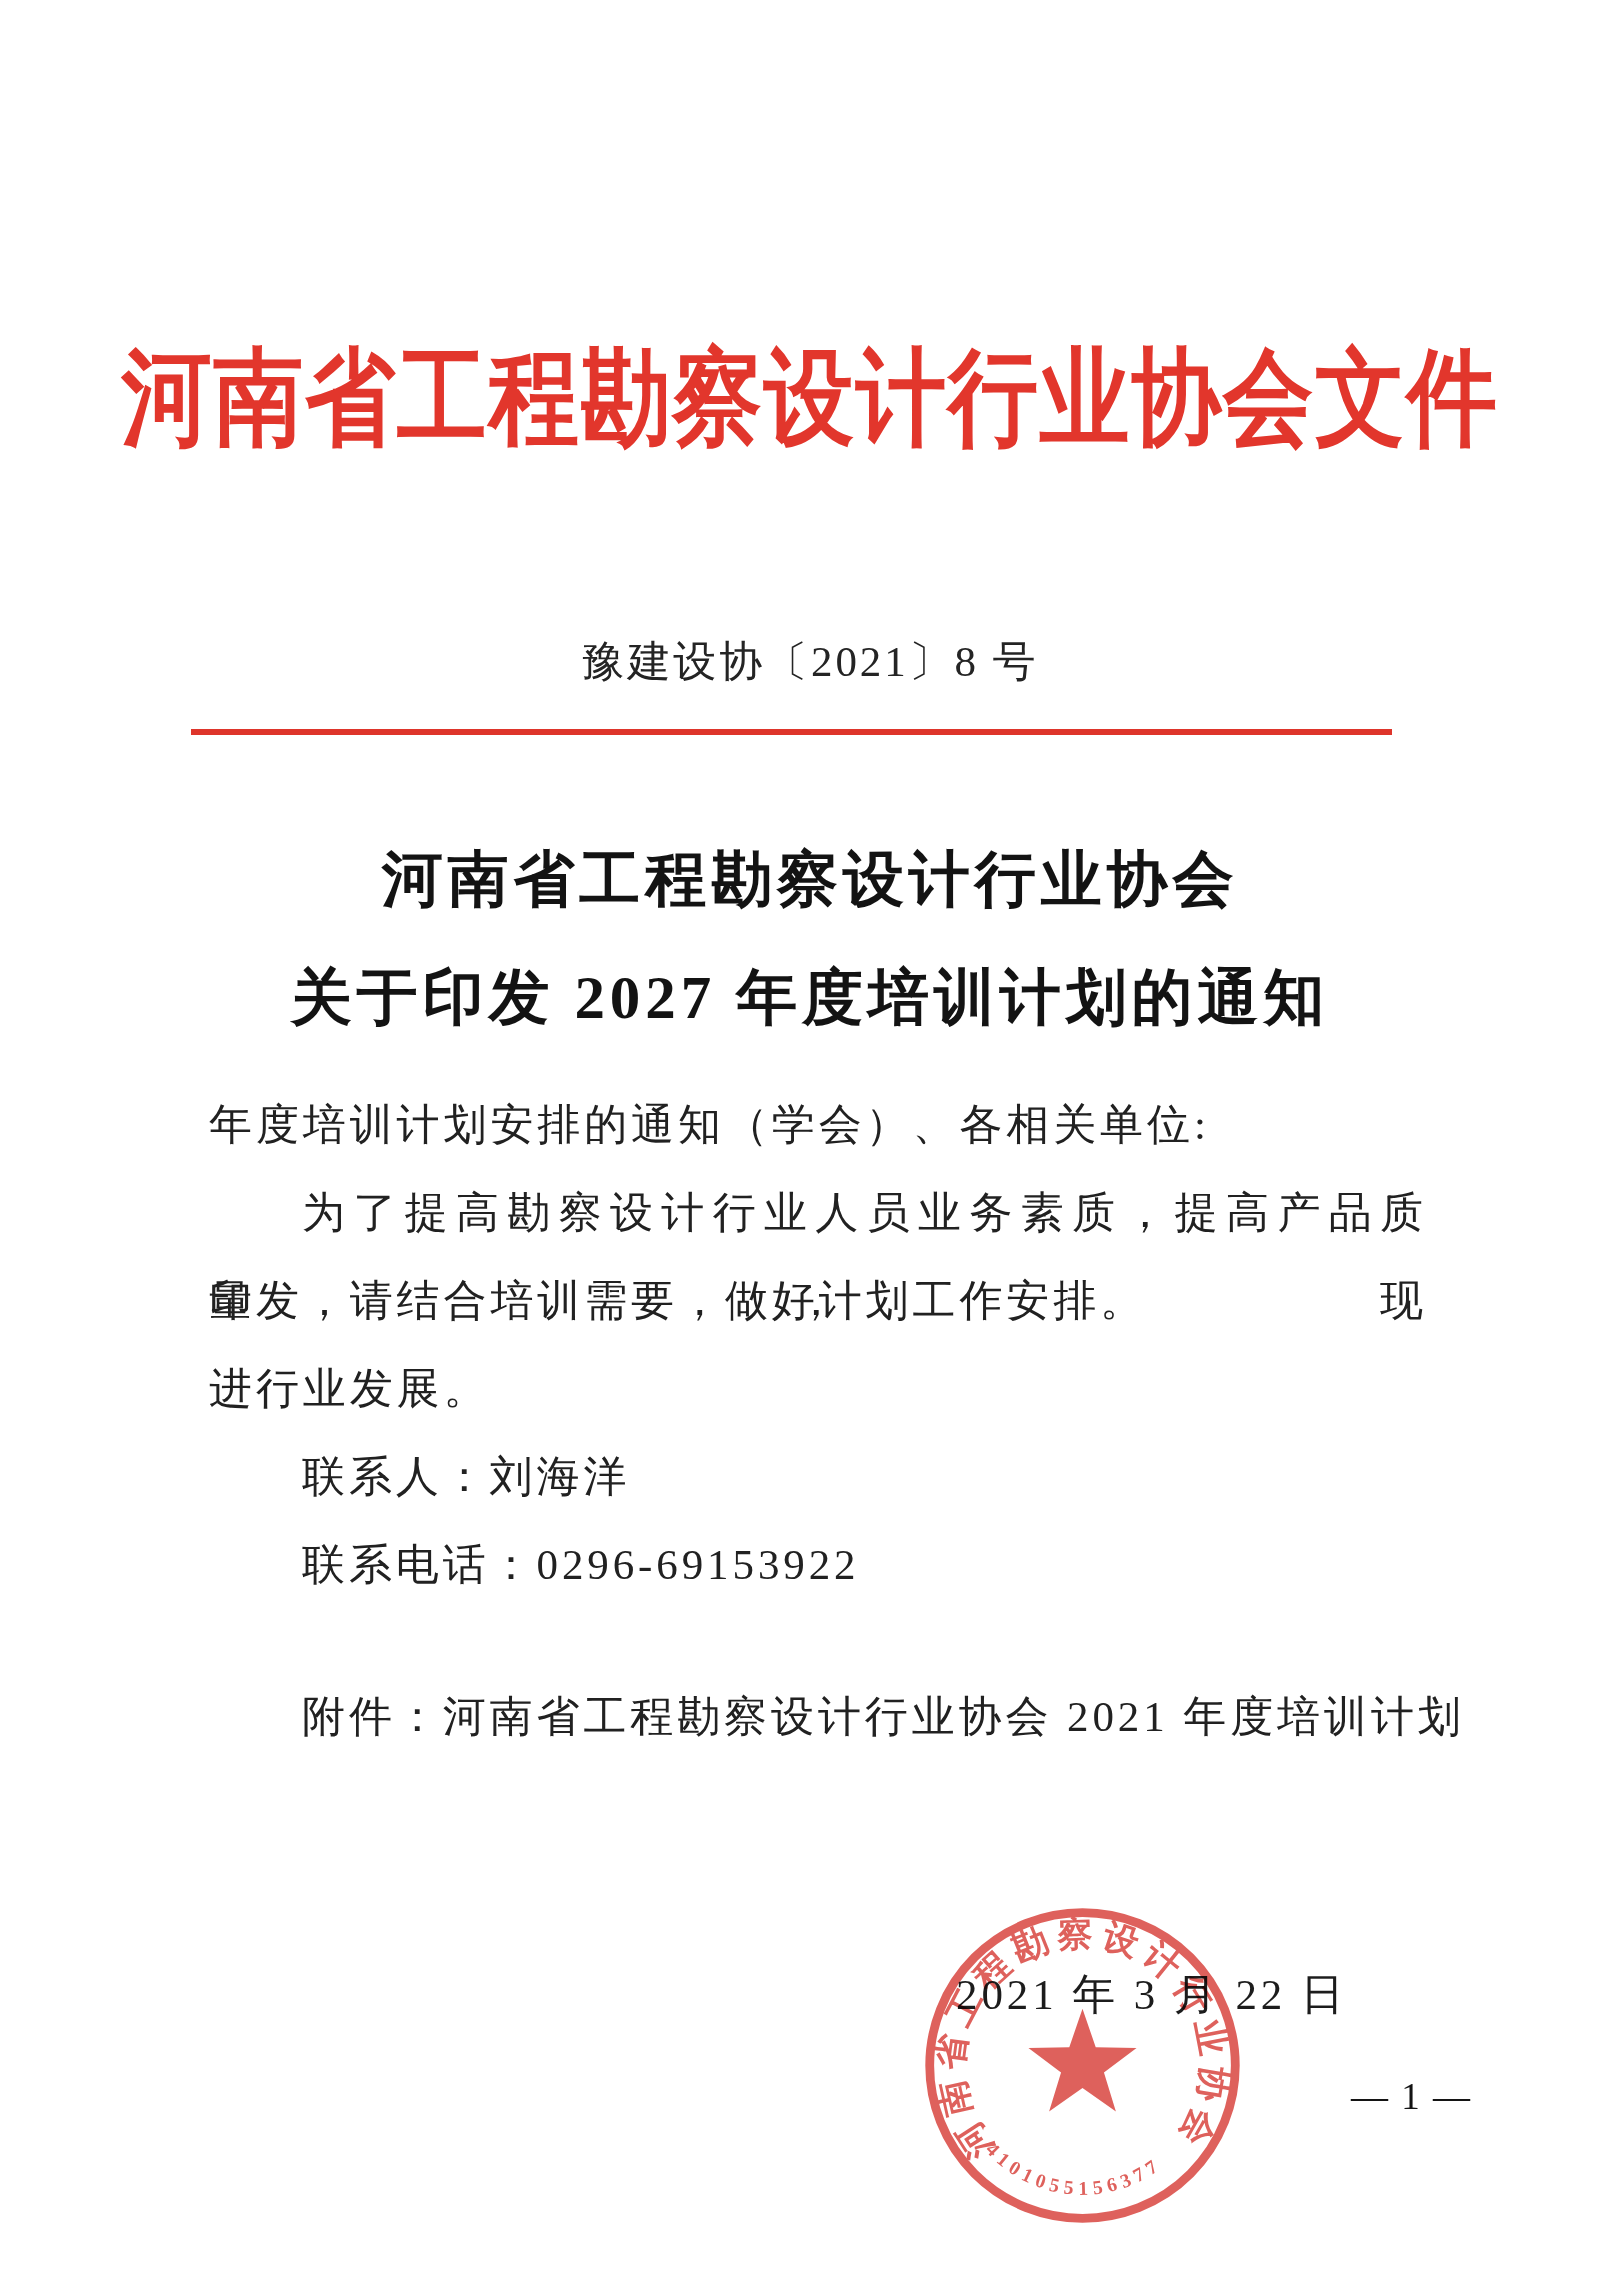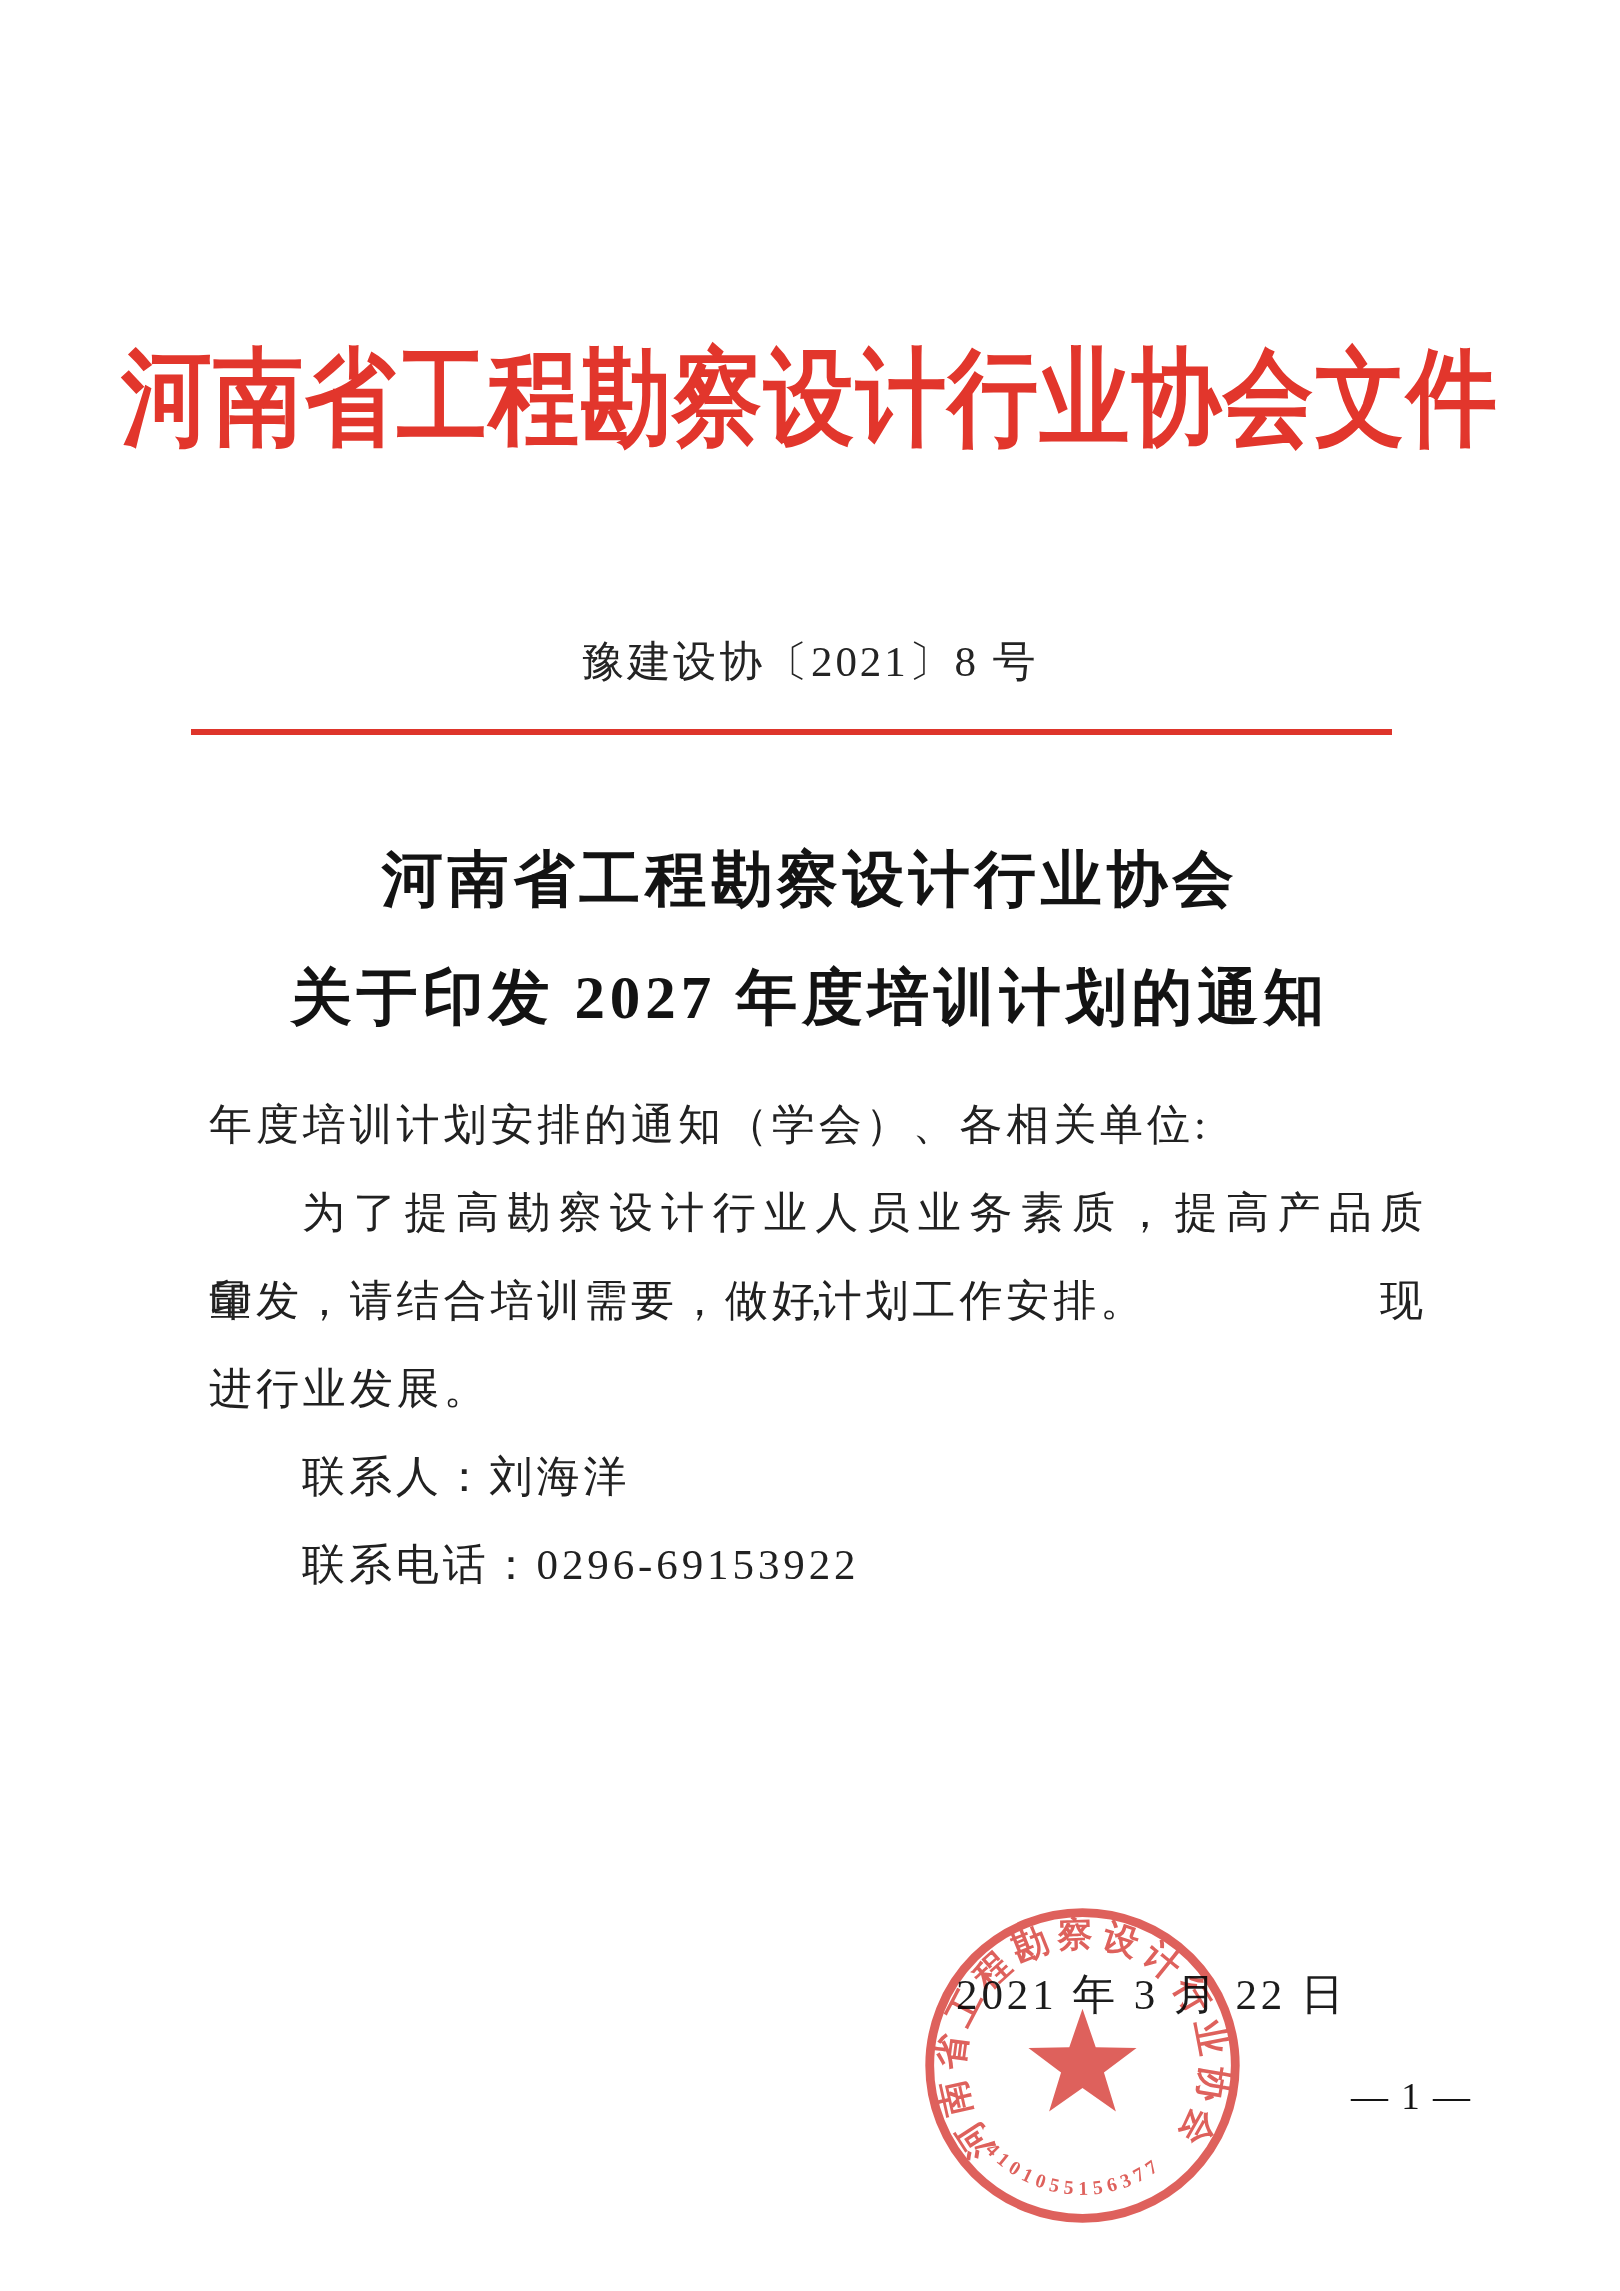--- a/index.html
+++ b/index.html
@@ -91,20 +91,21 @@
     <div>关于印发 2027 年度培训计划的通知</div>
   </div>
 
   <div class="body-block">
     <span class="bline">年度培训计划安排的通知（学会）、各相关单位:</span>
     <span class="bline indent2 fill">为了提高勘察设计行业人员业务素质，提高产品质量，现</span>
     <span class="bline">印发，请结合培训需要，做好计划工作安排。</span>
     <span class="bline">进行业发展。</span>
     <span class="bline indent2">联系人：刘海洋</span>
     <span class="bline indent2">联系电话：0296-69153922</span>
+    <span class="bline indent2 attachment-line">附件：河南省工程勘察设计行业协会 2021 年度培训计划</span>
   </div>
 
   <div class="issue-date">2021 年 3 月 22 日</div>
 
   <svg class="seal" viewBox="0 0 340 340">
     <defs>
       <path id="sealTextArc" d="M 83.7 256.3 A 122 122 0 1 1 256.3 256.3" fill="none"></path>
       <path id="sealNumArc" d="M 66 251.3 A 132 132 0 0 0 274 251.3" fill="none"></path>
     </defs>
     <circle cx="170" cy="170" r="156" fill="none" stroke-width="9" stroke="#d9453f"></circle>

